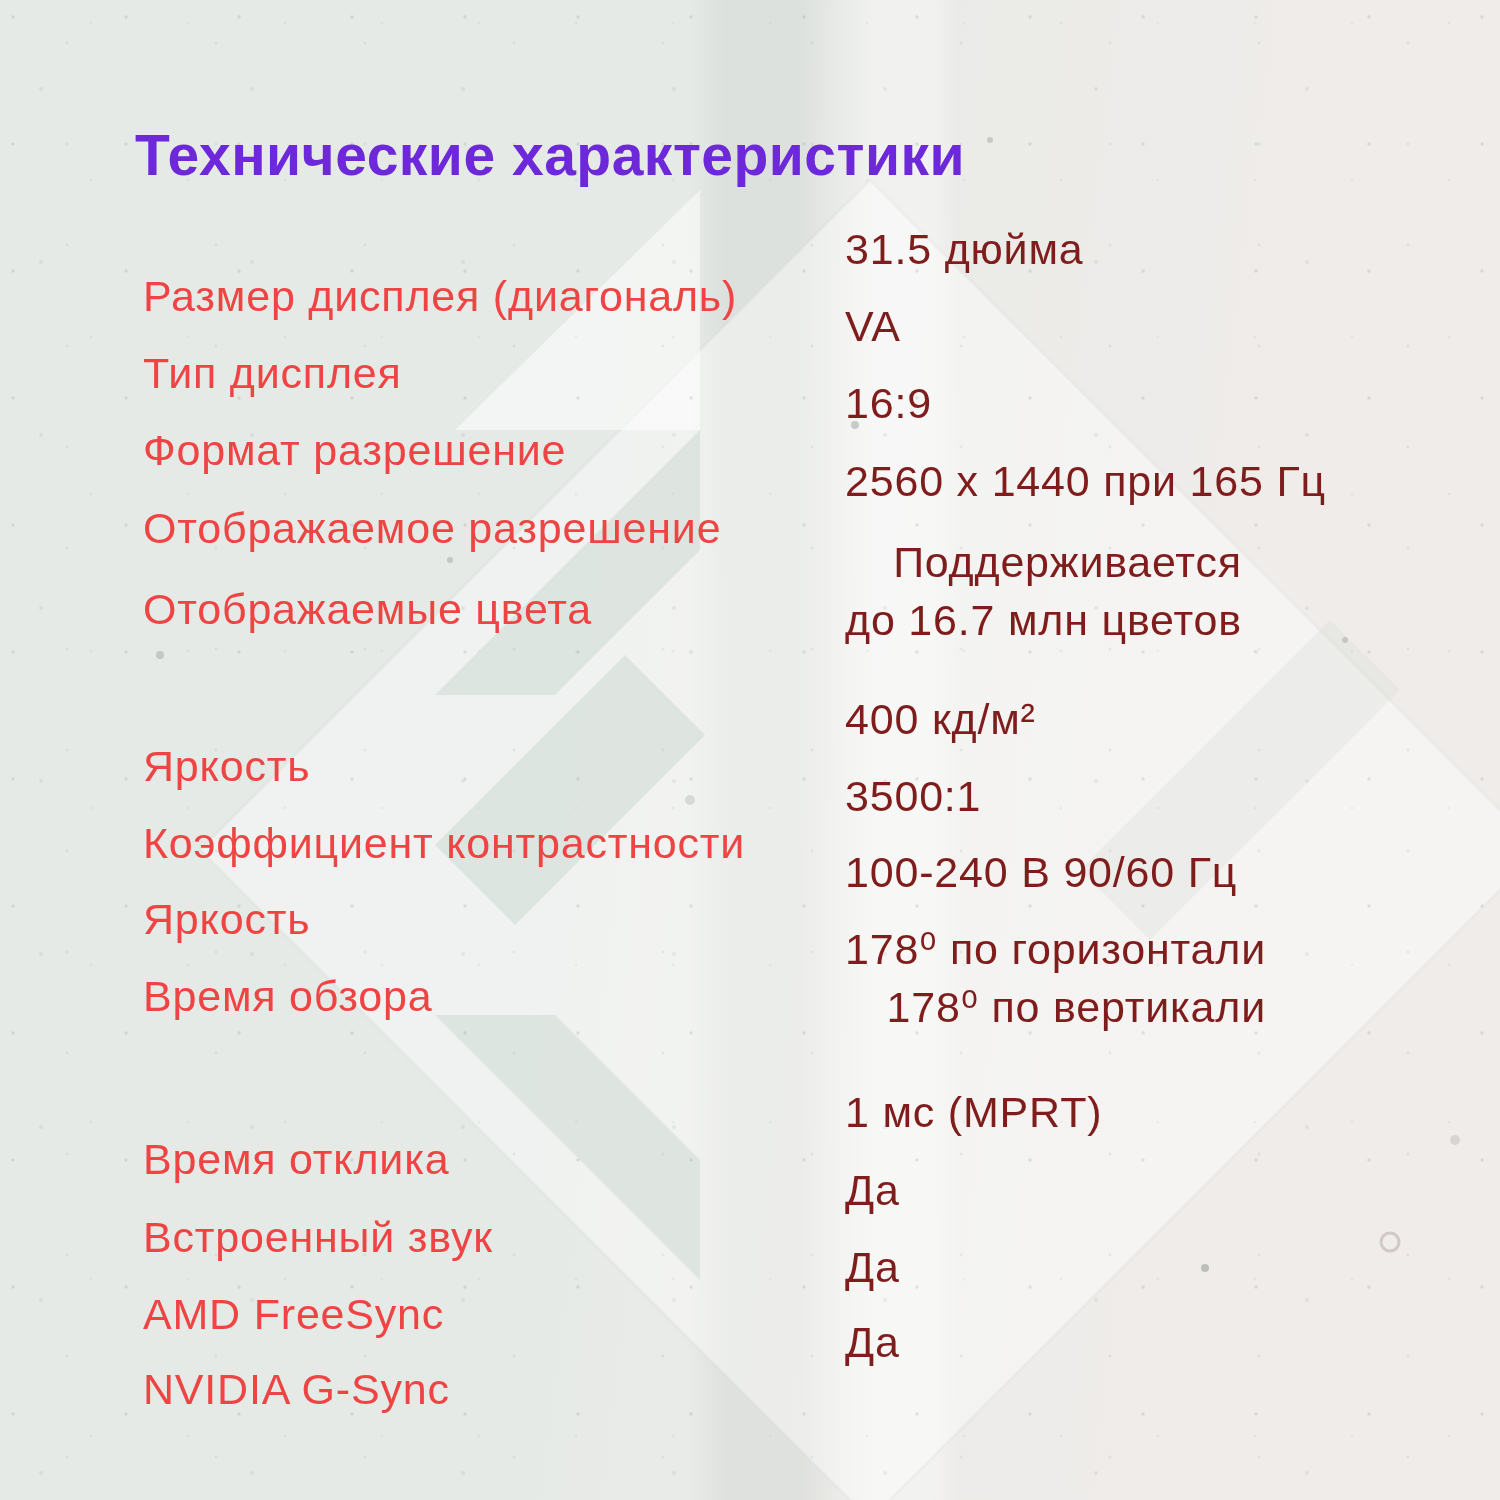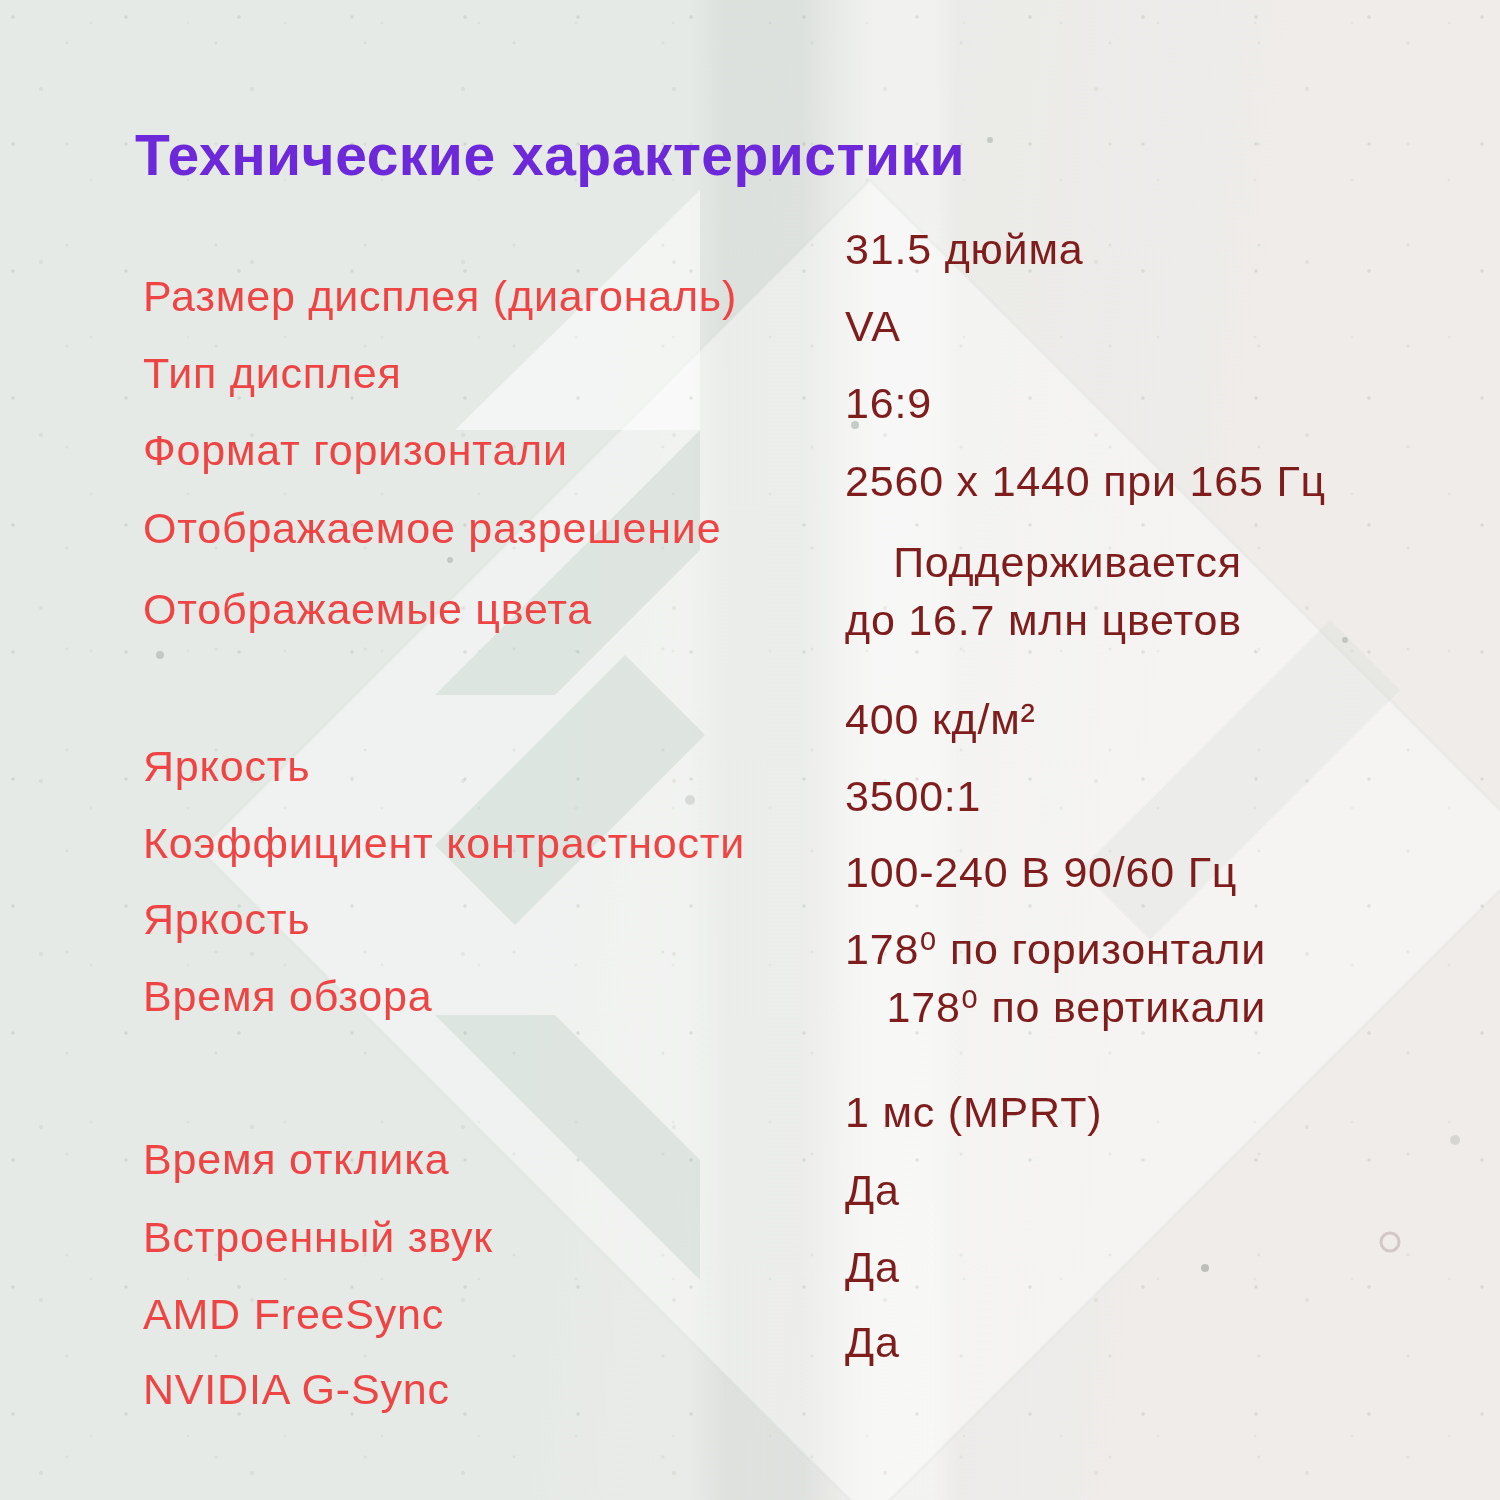--- a/index.html
+++ b/index.html
@@ -65,21 +65,21 @@
 
 <div class="row r1">
   <span class="lbl">Размер дисплея (диагональ)</span>
   <span class="val">31.5 дюйма</span>
 </div>
 <div class="row r2">
   <span class="lbl">Тип дисплея</span>
   <span class="val">VA</span>
 </div>
 <div class="row r3">
-  <span class="lbl">Формат горизонтали</span>
+  <span class="lbl">Формат разрешение</span>
   <span class="val">16:9</span>
 </div>
 <div class="row r4">
   <span class="lbl">Отображаемое разрешение</span>
   <span class="val">2560 x 1440 при 165 Гц</span>
 </div>
 <div class="row r5">
   <span class="lbl">Отображаемые цвета</span>
   <span class="val">Поддерживается
 до 16.7 млн цветов</span>

